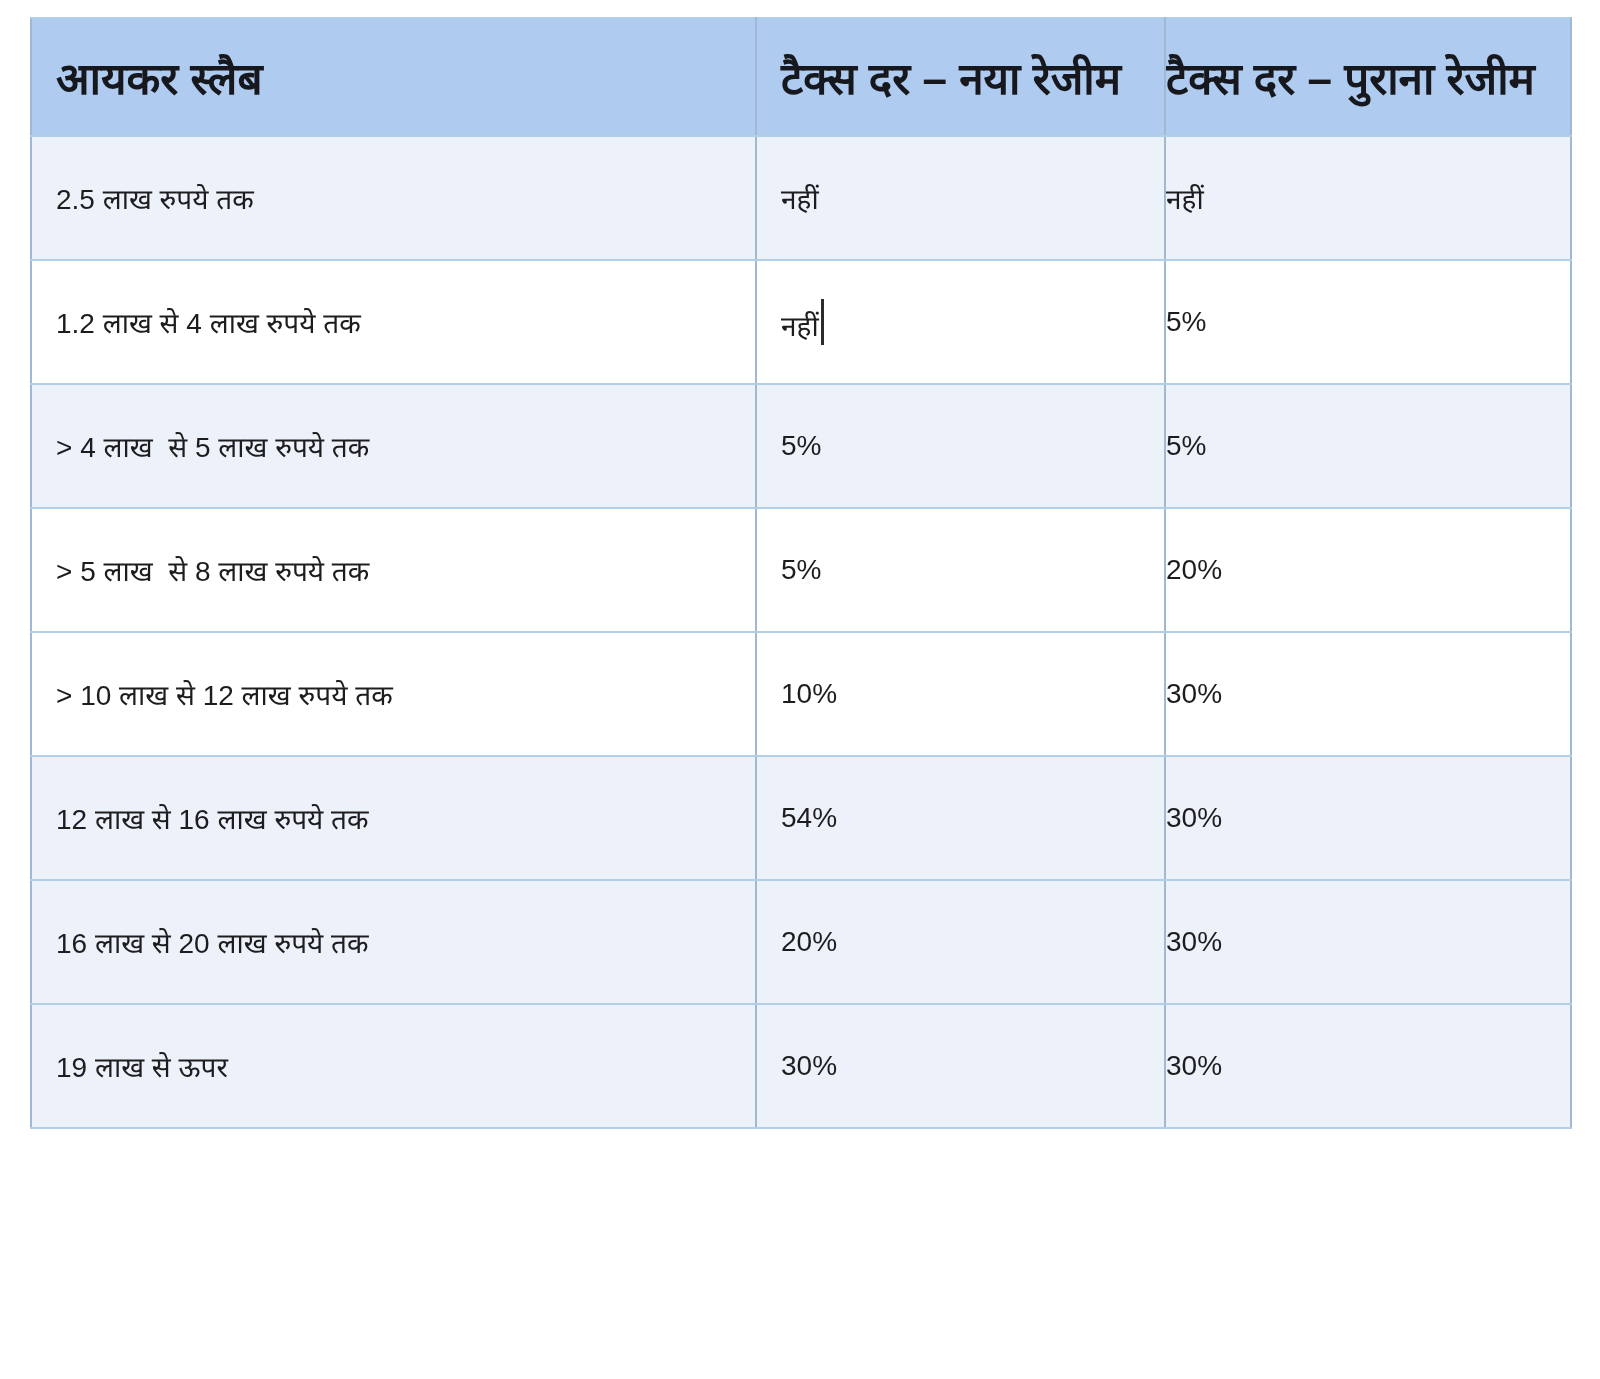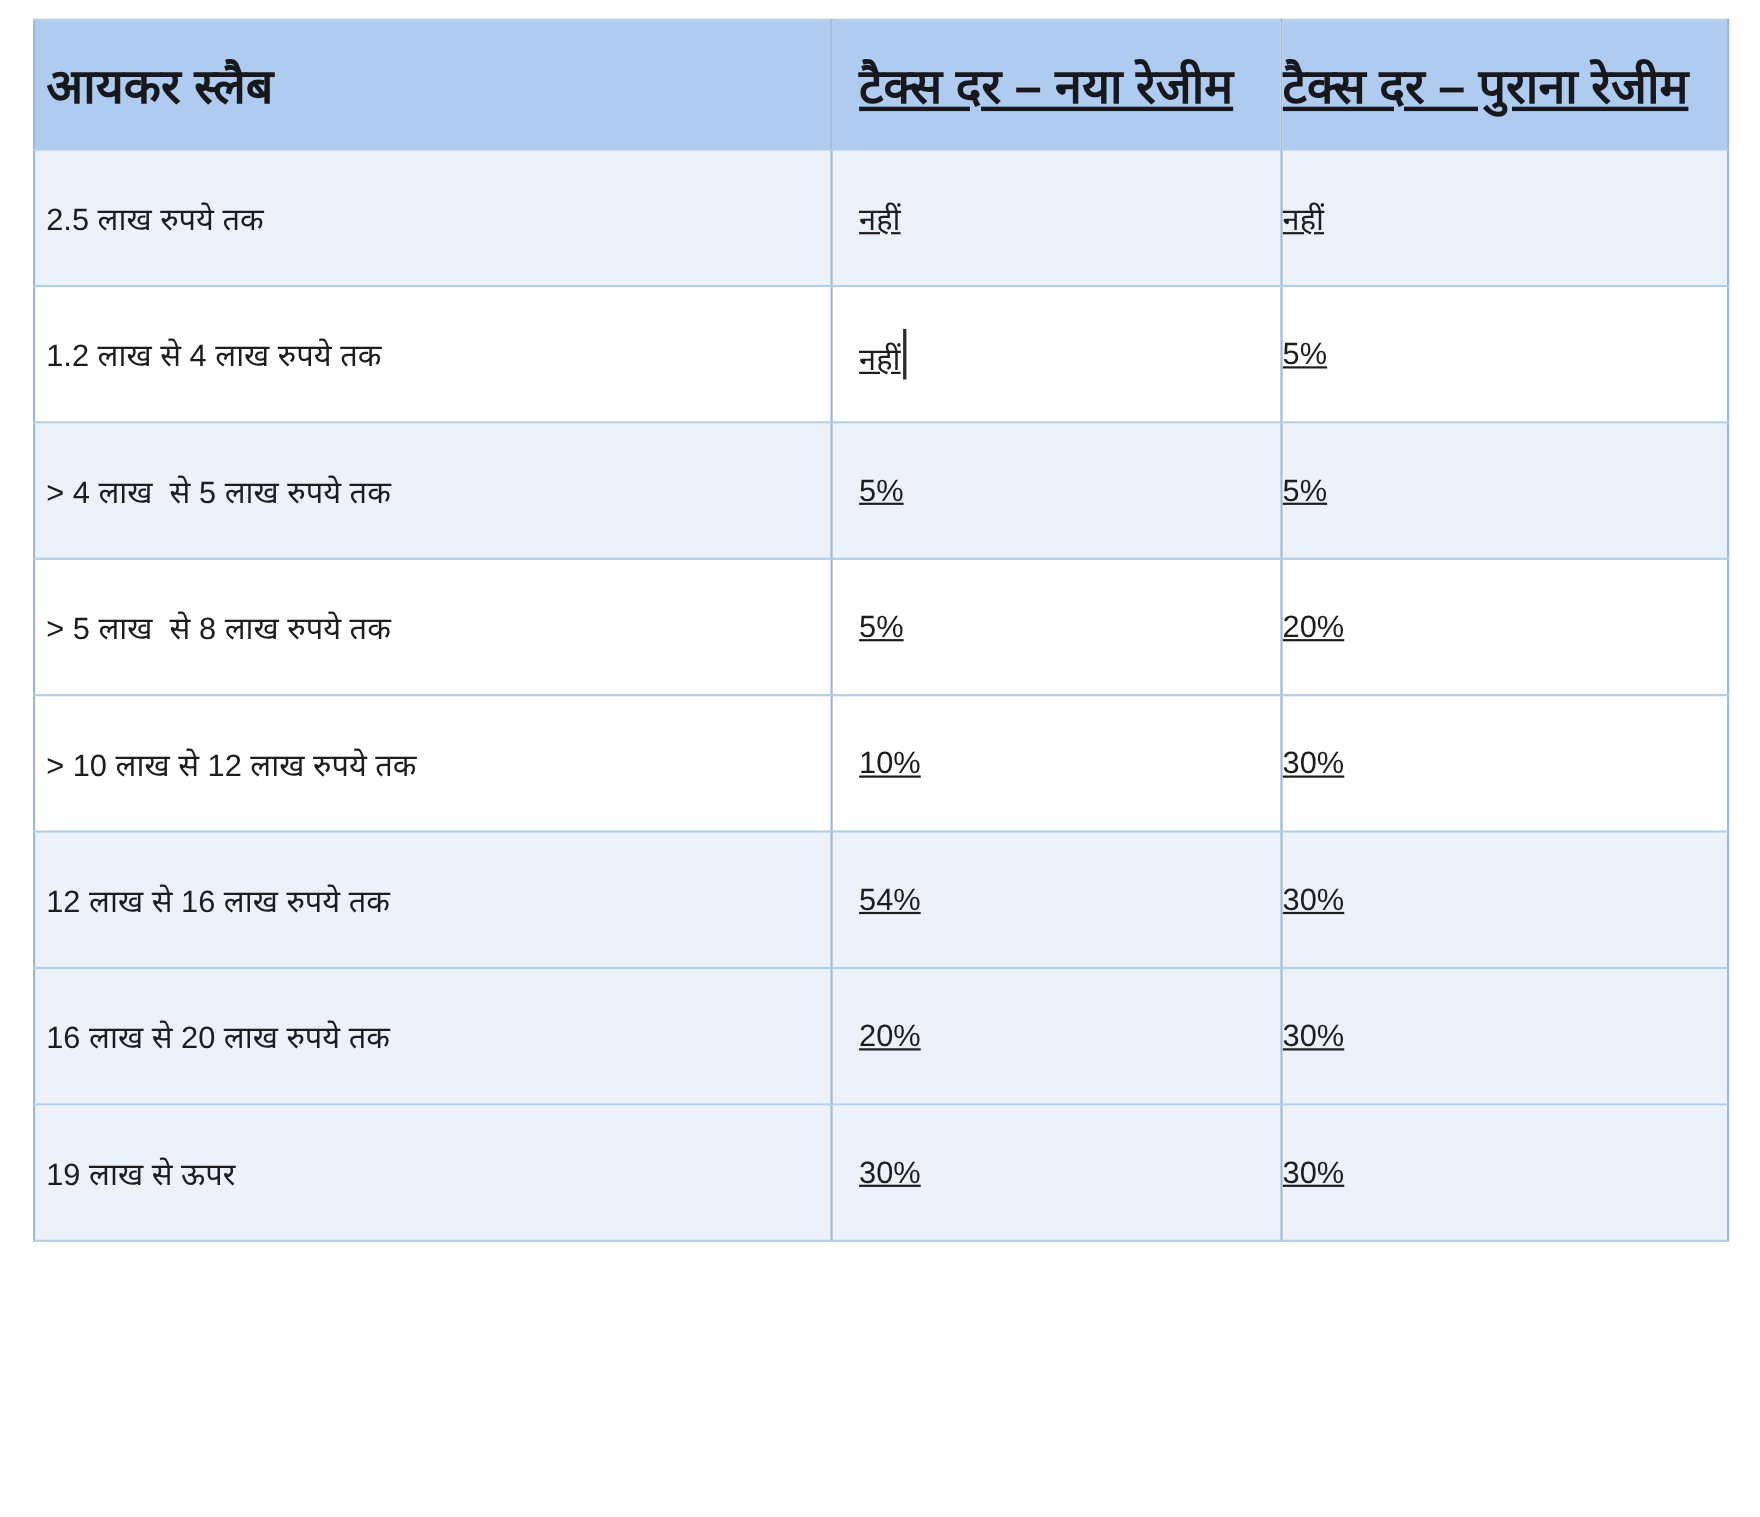--- a/index.html
+++ b/index.html
@@ -39,23 +39,23 @@
     color: #16181d;
   }
   .tax-table tbody td {
     height: 120px;
     font-size: 28px;
     background: #ffffff;
   }
   .tax-table tbody tr.shaded td {
     background: #edf2fa;
   }
-  .c1 { padding-left: 10px; padding-right: 10px; margin-top: 45px; }
-  .c2 { padding-left: 24px; padding-right: 10px; text-decoration: underline; }
-  .c3 { padding-left: 0; padding-right: 10px; text-decoration: underline; }
+  .c1 { padding-left: 24px; padding-right: 10px; margin-top: 45px; }
+  .c2 { padding-left: 24px; padding-right: 10px; }
+  .c3 { padding-left: 0; padding-right: 10px; }
   .caret {
     display: inline-block;
     width: 3px;
     height: 46px;
     background: #2b2b2b;
     margin-left: 2px;
     vertical-align: -9px;
   }
 </style>
 </head>

